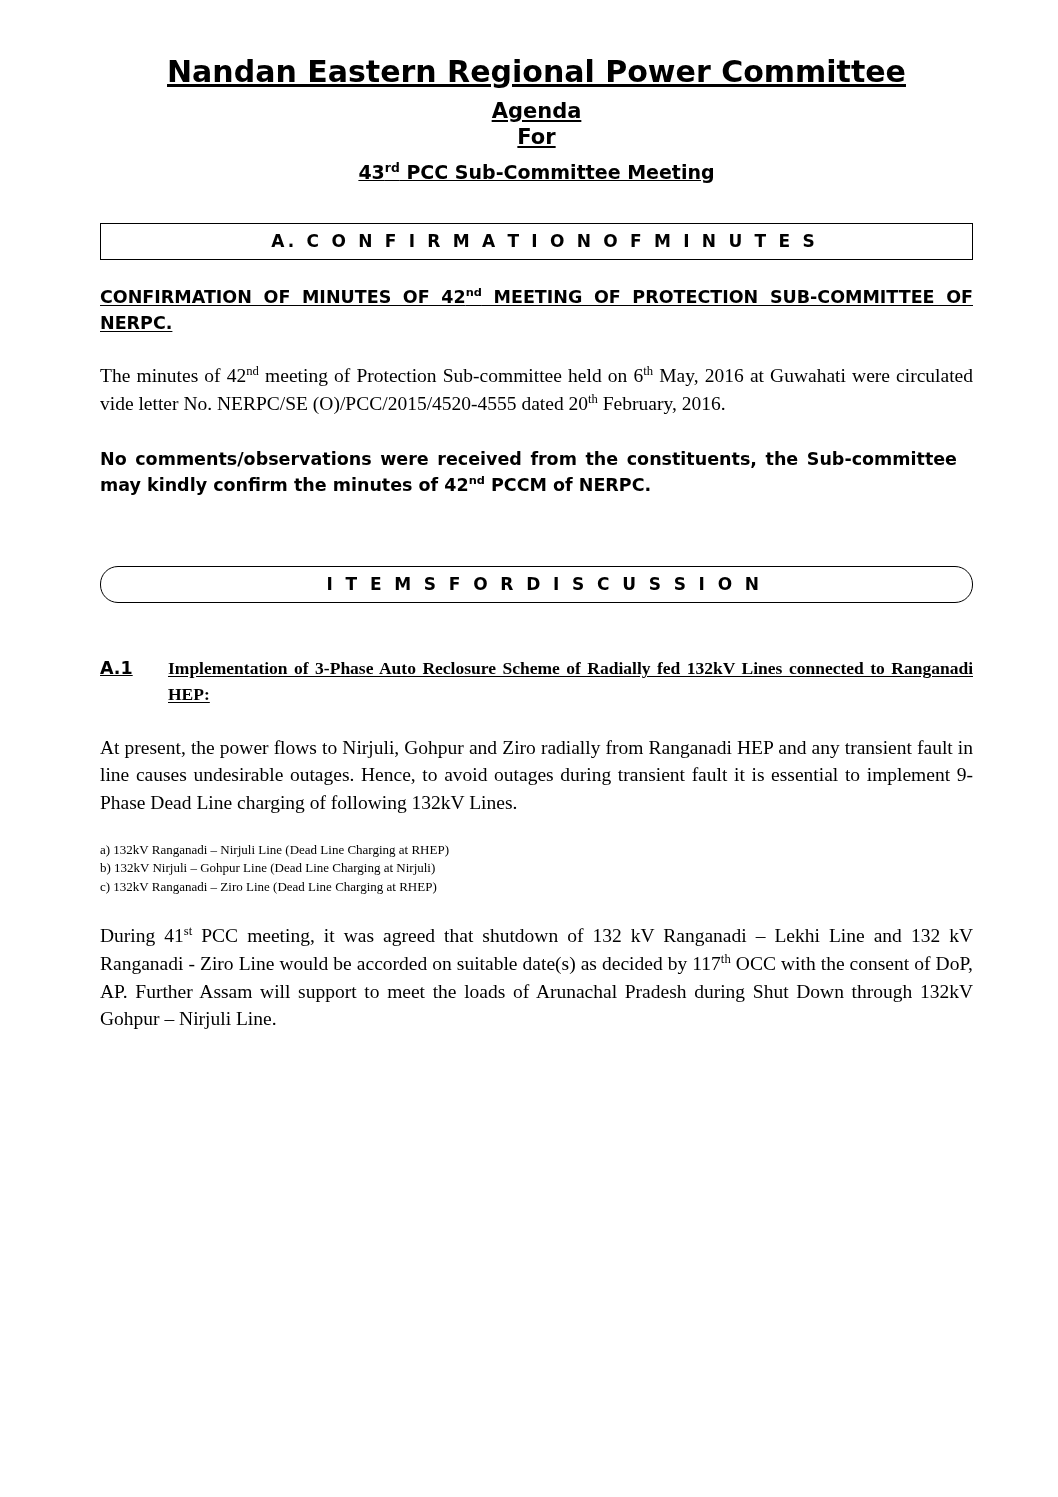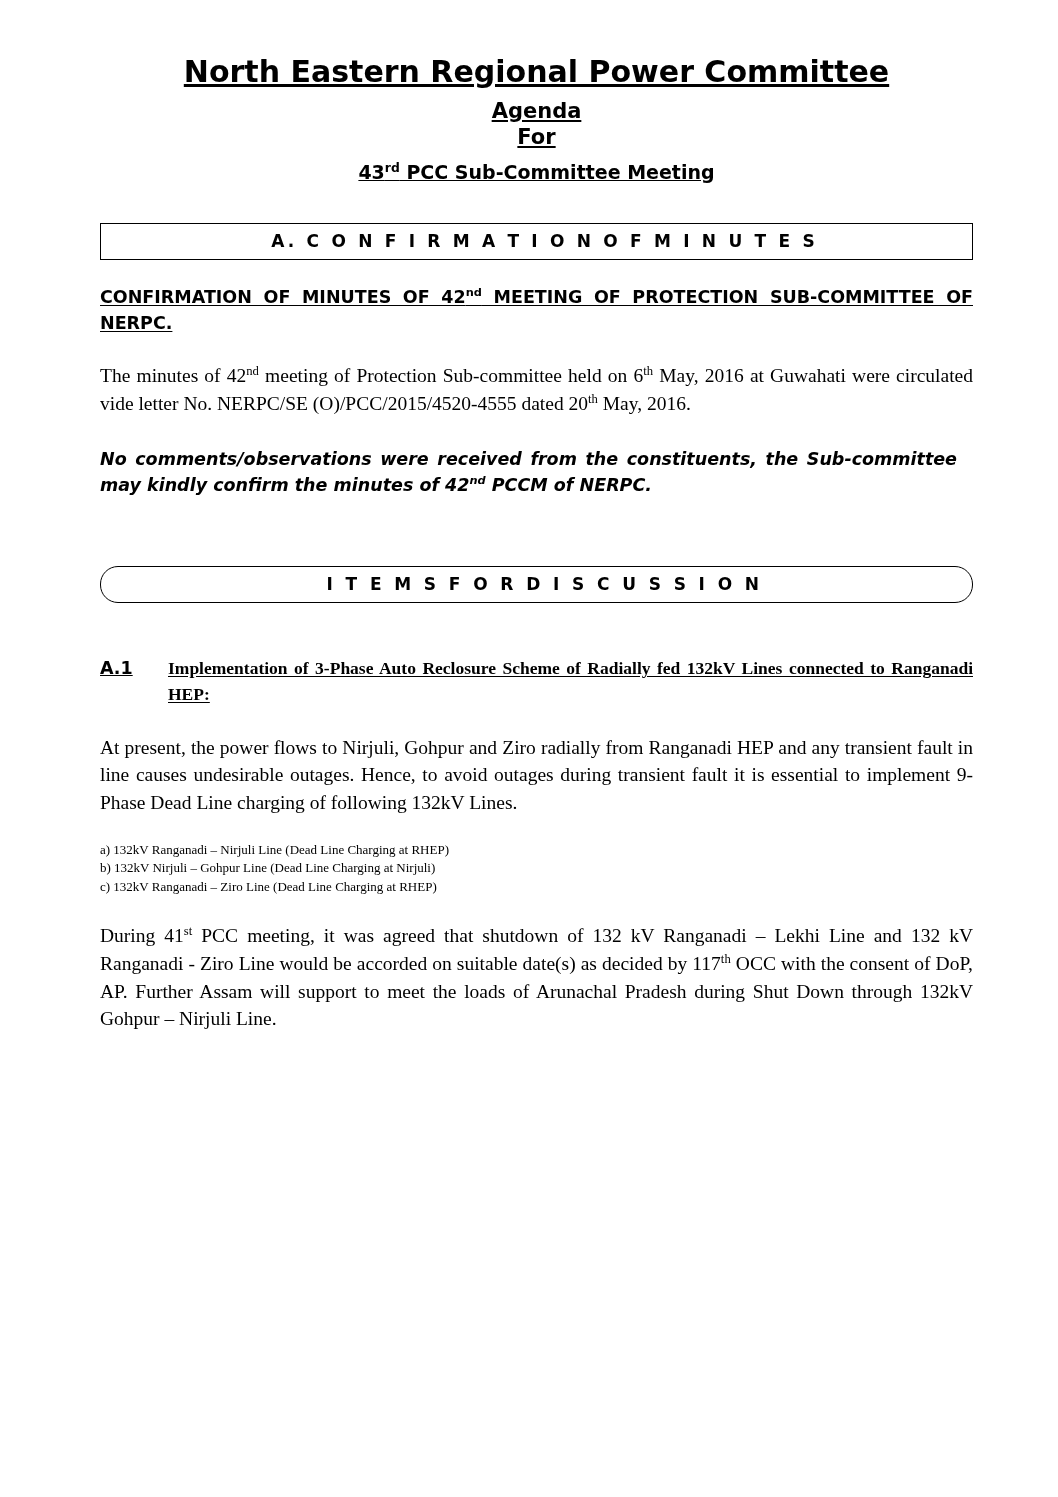--- a/index.html
+++ b/index.html
@@ -84,21 +84,20 @@
     margin: 26px 0 0 0;
     font-size: 19.5px;
     line-height: 1.42;
     text-align: justify;
   }
 
   p.bolditalic {
     margin: 28px 16px 0 0;
     font-family: "DejaVu Sans", sans-serif;
     font-weight: bold;
-    font-style: italic;
     font-size: 17.5px;
     line-height: 1.5;
     text-align: justify;
   }
 
   .item-head {
     margin-top: 52px;
     display: flex;
     font-family: "DejaVu Sans", sans-serif;
     font-weight: bold;
@@ -123,33 +122,33 @@
     line-height: 1.42;
   }
   .list-lines div { white-space: nowrap; }
   .spacer-28 { height: 28px; }
 </style>
 </head>
 <body>
 
 <div class="page">
 
-  <h1 class="title">North Eastern Regional Power Committee</h1>
+  <h1 class="title">Nandan Eastern Regional Power Committee</h1>
 
   <div class="sub1">Agenda</div>
   <div class="sub2">For</div>
 
   <div class="sub3"><span>43</span><sup>rd</sup><span> PCC Sub-Committee Meeting</span></div>
 
 
   <div class="section-box">A.    C O N F I R M A T I O N    O F    M I N U T E S</div>
 
   <div class="heading-ul"><span>CONFIRMATION OF MINUTES OF 42</span><sup>nd</sup><span> MEETING OF PROTECTION SUB-COMMITTEE OF NERPC.</span></div>
 
-  <p class="body"><span>The minutes of 42</span><sup>nd</sup><span> meeting of Protection Sub-committee held on 6</span><sup>th</sup><span> May, 2016 at Guwahati were circulated vide letter No. NERPC/SE (O)/PCC/2015/4520-4555 dated 20</span><sup>th</sup><span> May, 2016.</span></p>
+  <p class="body"><span>The minutes of 42</span><sup>nd</sup><span> meeting of Protection Sub-committee held on 6</span><sup>th</sup><span> May, 2016 at Guwahati were circulated vide letter No. NERPC/SE (O)/PCC/2015/4520-4555 dated 20</span><sup>th</sup><span> February, 2016.</span></p>
 
   <p class="bolditalic"><span>No comments/observations were received from the constituents, the Sub-committee may kindly confirm the minutes of 42</span><sup>nd</sup><span> PCCM of NERPC.</span></p>
 
   <div class="spacer-28"></div>
 
   <div class="section-box tight">I T E M S    F O R    D I S C U S S I O N</div>
 
   <div class="item-head">
     <div class="item-num">A.1</div>
     <div class="item-title">Implementation of 3-Phase Auto Reclosure Scheme of Radially fed 132kV Lines connected to Ranganadi HEP:</div>

